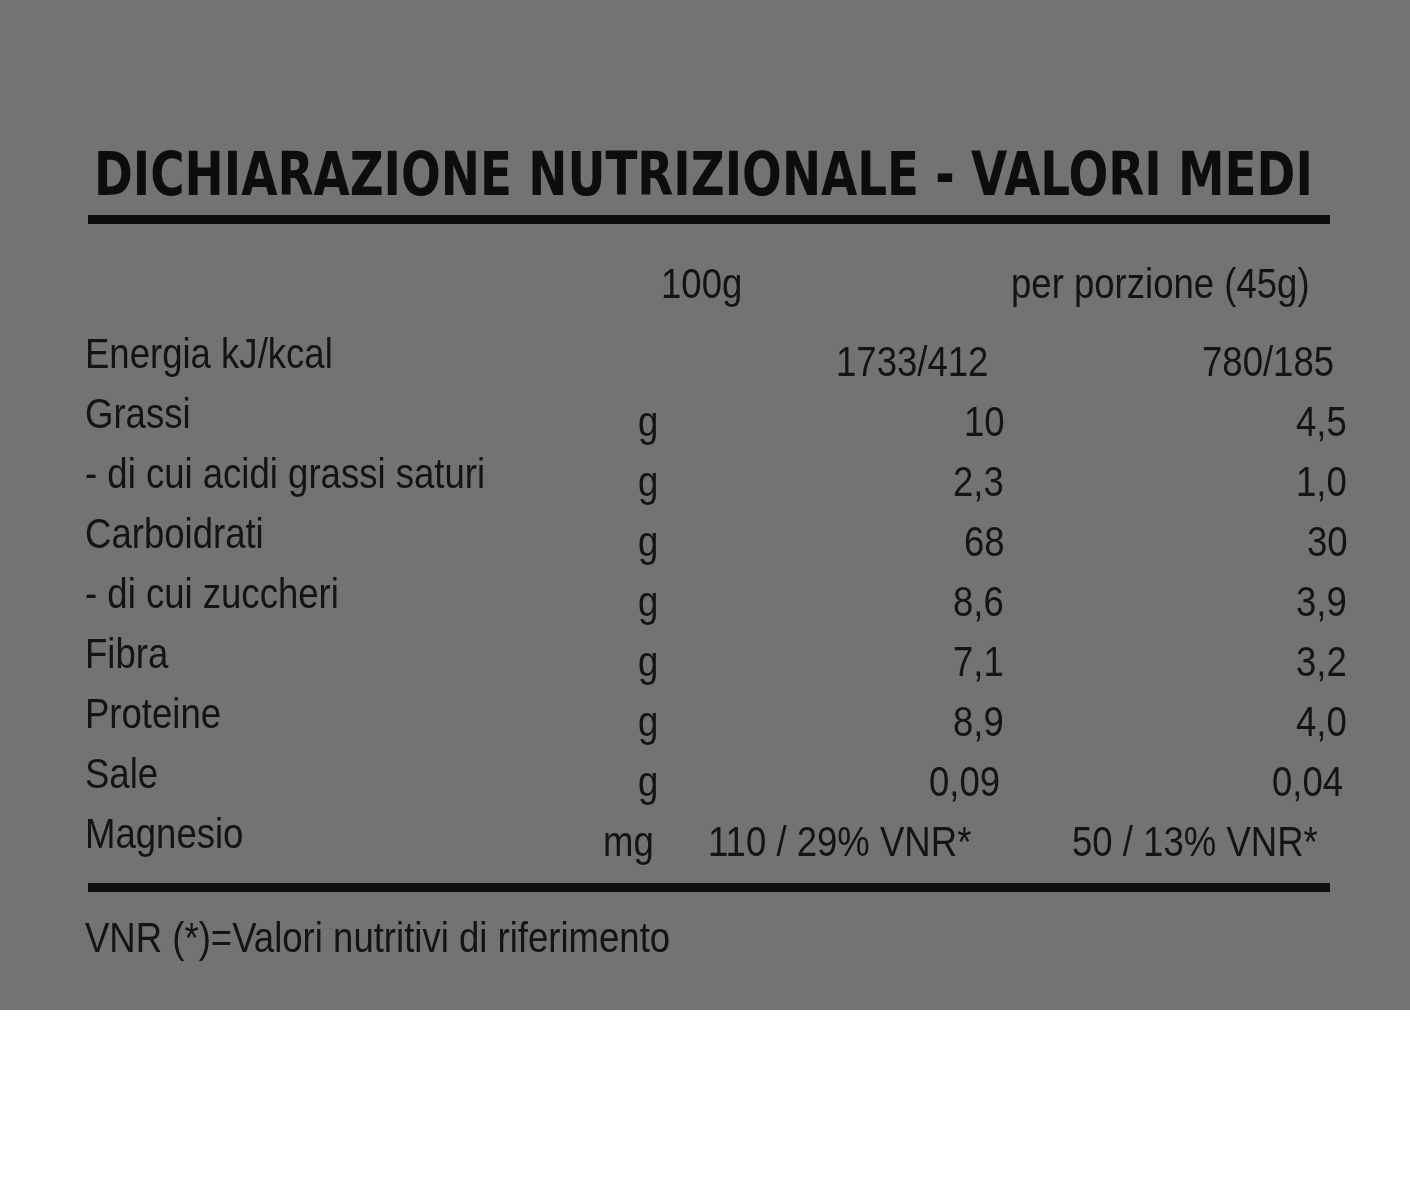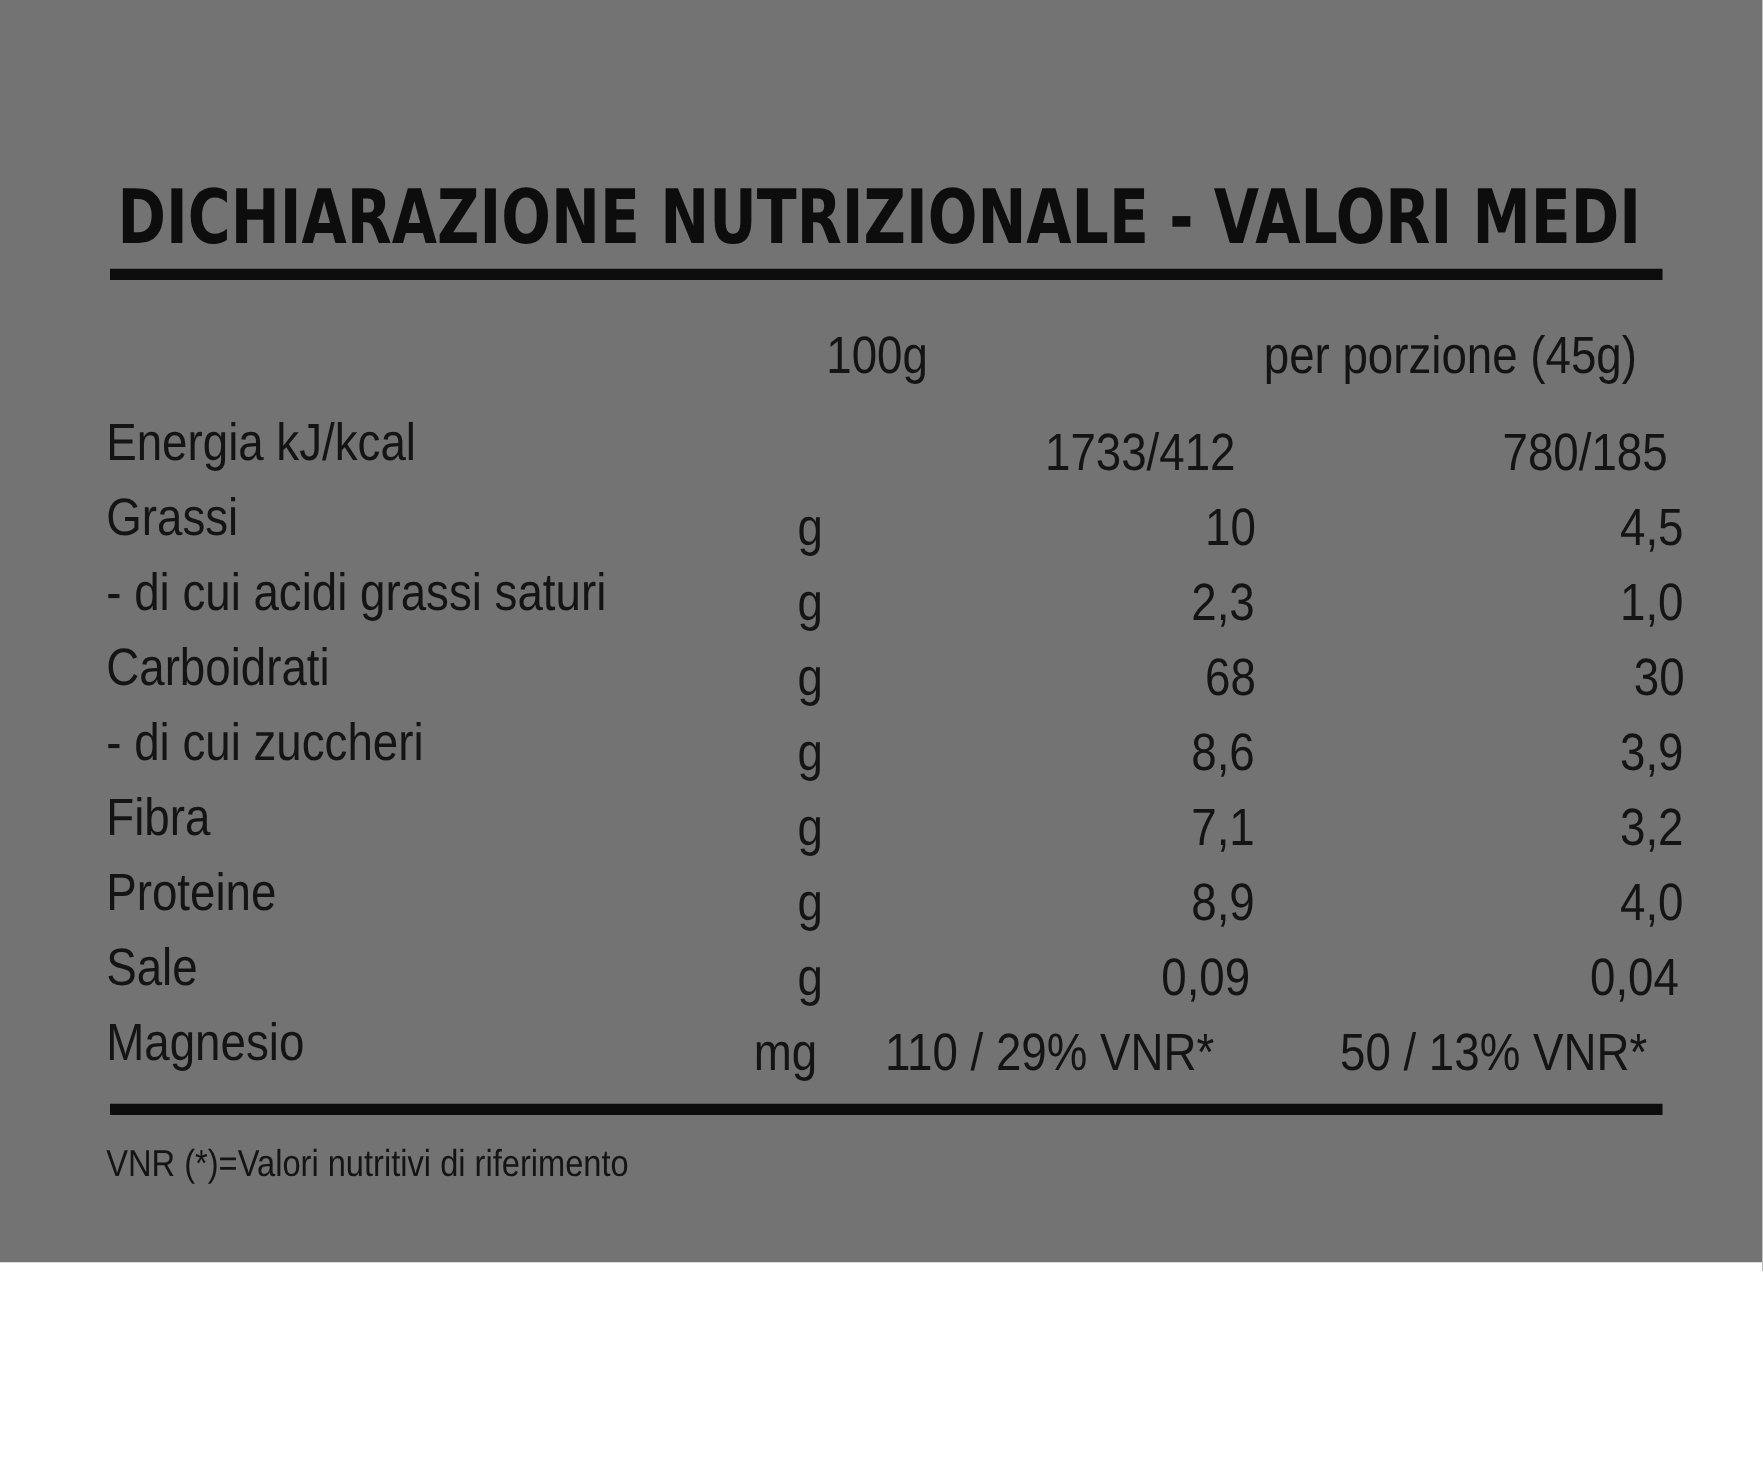--- a/index.html
+++ b/index.html
@@ -63,21 +63,21 @@
     transform: scaleX(0.87);
     transform-origin: 0 0;
     white-space: pre;
   }
   .cell.shift { padding-top: 8px; text-align: right; }
   
   .footnote {
     position: absolute;
     left: 85px;
     top: 916px;
-    font-size: 30px;
+    font-size: 42px;
     line-height: 1.05;
     white-space: nowrap;
   }
   .footnote .tx {
     display: inline-block;
     transform: scaleX(0.87);
     transform-origin: 0 0;
     white-space: pre;
   }
 </style>

